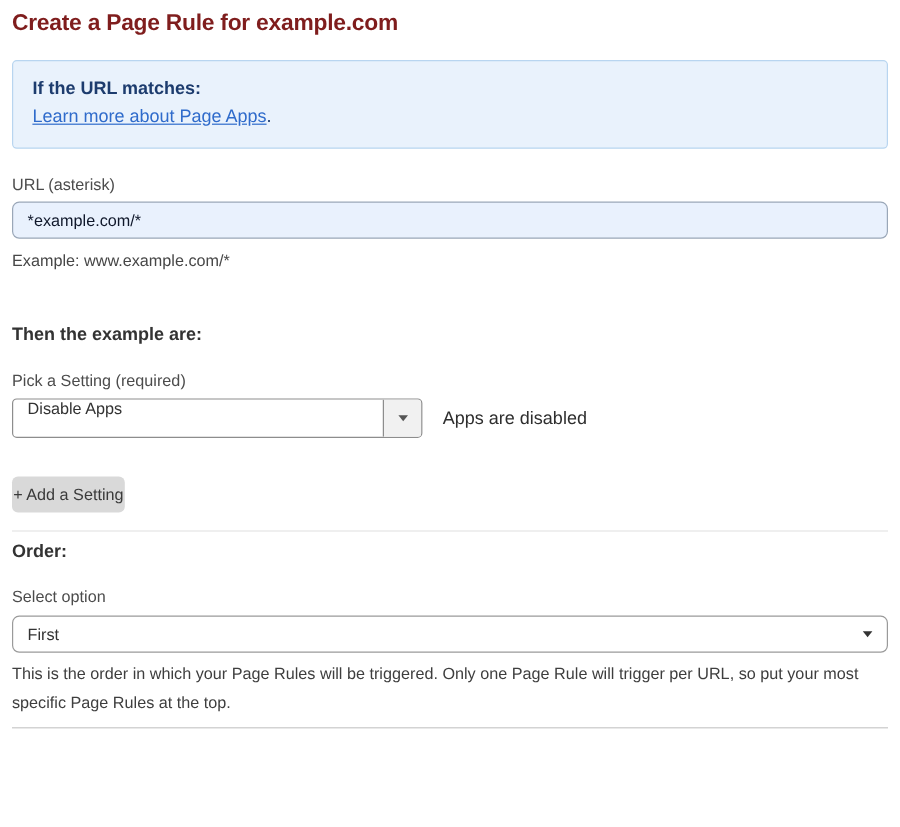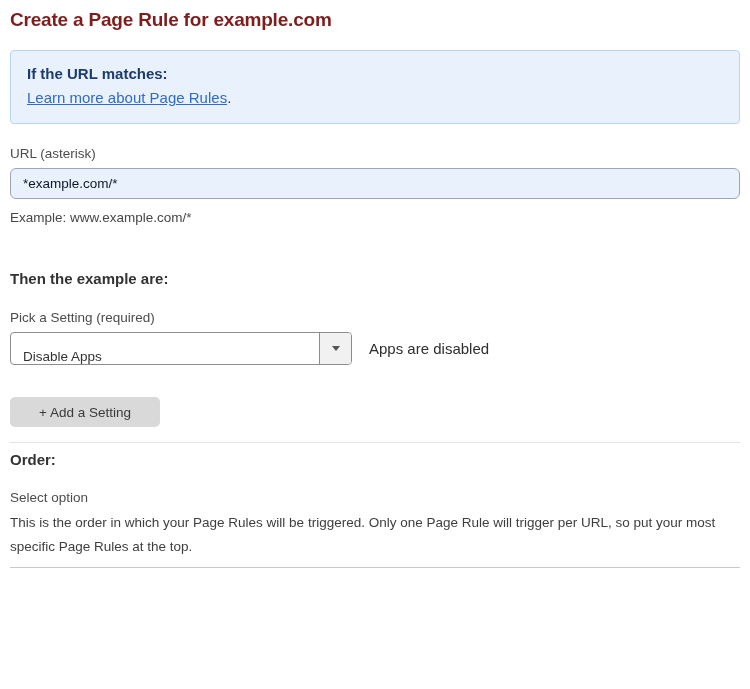--- a/index.html
+++ b/index.html
@@ -85,21 +85,21 @@
     align-items:center;
     margin-top:7px;
   }
   .select-box{
     width:342px;
     height:33px;
     background:#fff;
     border:1px solid #8d8d8d;
     border-radius:4px;
     display:flex;
-    align-items:flex-end;
+    align-items:flex-start;
     justify-content:space-between;
     cursor:pointer;
     overflow:hidden;
   }
   .select-value{
     padding-left:12px;
     font-size:13.5px;
     color:#333;
   }
   .select-caret-seg{
@@ -124,21 +124,21 @@
     font-size:15px;
     color:#2e2e2e;
     margin-left:17px;
   }
 
   .gray-btn{
     background:var(--gray-btn);
     border:none;
     border-radius:5px;
     height:30px;
-    padding:0 29px;
+    padding:0 1px;
     font-family:"Liberation Sans", sans-serif;
     font-size:13.5px;
     color:#3a3a3a;
     cursor:pointer;
   }
   .add-setting{margin-top:32px;display:inline-block;}
 
   .divider{
     border:none;
     border-top:1px solid #e4e4e4;
@@ -171,21 +171,21 @@
 </style>
 </head>
 <body>
 
 <div class="page">
 
   <h1 class="page-title">Create a Page Rule for example.com</h1>
 
   <div class="info-box">
     <div class="info-heading">If the URL matches:</div>
-    <div class="info-link-line"><a class="info-link" href="#">Learn more about Page Rules</a><span>.</span></div>
+    <div class="info-link-line"><a class="info-link" href="#">Learn more about Page Apps</a><span>.</span></div>
   </div>
 
   <label class="field-label url-label">URL (asterisk)</label>
   <input class="url-input" type="text" value="*example.com/*" style="">
   <div class="helper-text">Example: www.example.com/*</div>
 
   <div class="section-heading settings-heading">Then the example are:</div>
 
   <label class="field-label picker-label">Pick a Setting (required)</label>
 
@@ -200,20 +200,24 @@
   </div>
 
   <button class="gray-btn add-setting">+ Add a Setting</button>
 
   <hr class="divider">
 
   <div class="section-heading order-heading">Order:</div>
 
   <label class="field-label order-label">Select option</label>
 
+  <div class="order-select">
+    <span>First</span>
+    <span class="caret caret-dark"></span>
+  </div>
 
   <div class="helper-text order-helper">This is the order in which your Page Rules will be triggered. Only one Page Rule will trigger per URL, so put your most specific Page Rules at the top.</div>
 
   <hr class="divider divider-bottom">
 
   
 
 </div>
 
 </body></html>

